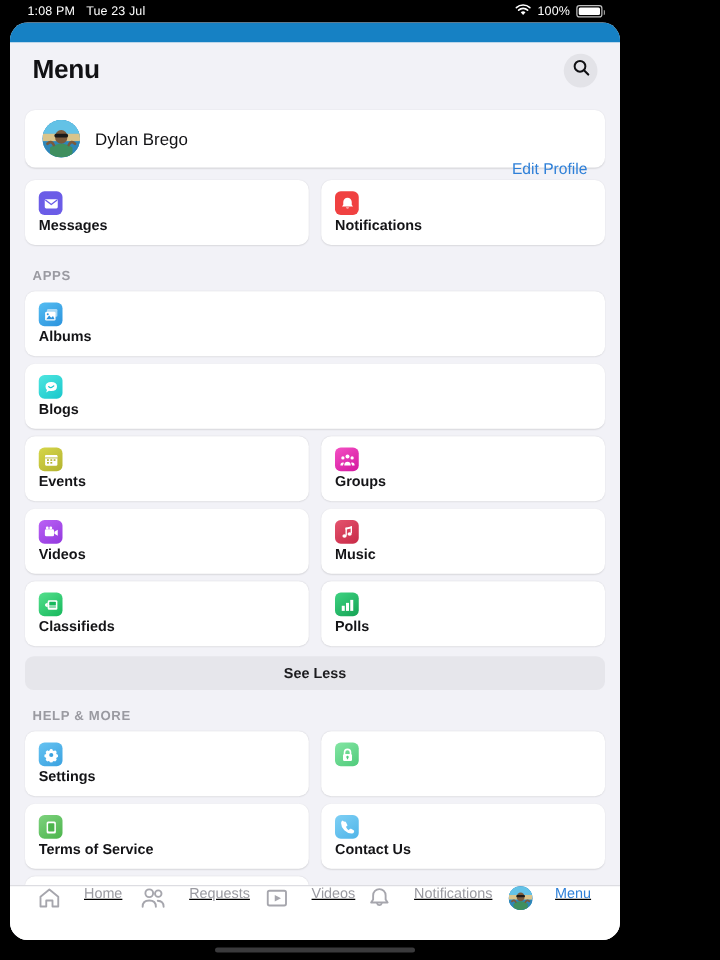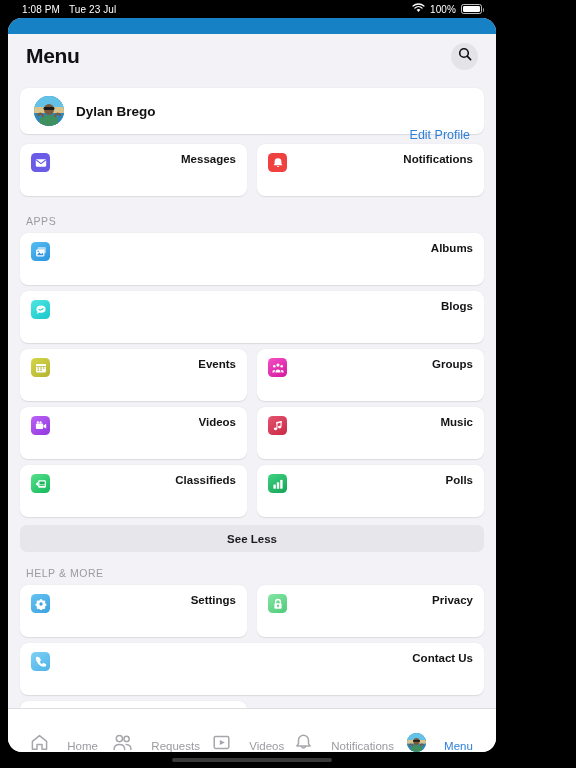--- a/index.html
+++ b/index.html
@@ -125,56 +125,56 @@
     border-radius: 50%;
     overflow: hidden;
     flex: 0 0 30px;
     background: #2d7fb8;
     position: relative;
   }
   .avatar svg { display: block; width: 100%; height: 100%; }
   .profile-name {
     margin-left: 12px;
     font-size: 13.5px;
-    font-weight: bold;
+    font-weight: normal;
     color: #111114;
   }
   .profile-row .spacer { flex: 1; }
   .edit-profile {
     font-size: 12.5px;
     color: #2f80d8;
     cursor: pointer;
     margin-top: 48px;
   }
 
   
   .section-label {
     font-size: 10.5px;
-    font-weight: normal;
+    font-weight: bold;
     color: #9a9aa1;
     letter-spacing: 0.55px;
     padding: 13px 6px 6px 6px;
   }
 
   
   .tile-row {
     display: flex;
     gap: 10px;
     margin-bottom: 6px;
   }
   .tile {
     flex: 1 1 0;
     min-width: 0;
     background: #ffffff;
     border-radius: 8px;
     box-shadow: 0 0.5px 1.2px rgba(0,0,0,0.10);
     padding: 9px 11px 9px 11px;
     height: 52px;
     display: flex;
-    flex-direction: row;
+    flex-direction: column;
     justify-content: space-between;
     cursor: pointer;
   }
   .tile-icon {
     width: 19px; height: 19px;
     border-radius: 4.6px;
     display: flex;
     align-items: center;
     justify-content: center;
     flex: 0 0 auto;
@@ -209,25 +209,26 @@
     flex: 0 0 44px;
     background: #ffffff;
     display: flex;
     align-items: center;
     border-top: 0.5px solid #dddde2;
     padding: 0 10px;
   }
   .tab {
     flex: 1 1 0;
     display: flex;
-    align-items: flex-end;
+    align-items: flex-start;
     justify-content: center;
     gap: 18px;
     cursor: pointer;
     height: 100%;
+    text-decoration: underline;
   }
   .tab-label {
     font-size: 11.5px;
     color: #9a9aa1;
   }
   .tab.active .tab-label { color: #2f80d8; }
   .tab-ico { display: flex; align-items: center; justify-content: center; }
   .tab-avatar {
     width: 19px; height: 19px;
     border-radius: 50%;
@@ -485,25 +486,35 @@
           <div class="tile-icon" style="background:linear-gradient(145deg,#84e6a4,#4fca7a)">
             <span>
               <svg width="12" height="12" viewBox="0 0 12 12">
                 <path d="M3.6 5.4 L3.6 3.9 a2.4 2.4 0 0 1 4.8 0 L8.4 5.4" stroke="#fff" stroke-width="1.3" fill="none"></path>
                 <rect x="2.4" y="5.2" width="7.2" height="5.6" rx="1.1" fill="#fff"></rect>
                 <circle cx="6" cy="7.5" r="0.95" fill="#4fca7a"></circle>
                 <rect x="5.5" y="7.8" width="1" height="1.6" fill="#4fca7a"></rect>
               </svg>
             </span>
           </div>
-          <div class="tile-label">Privacy</div>
-        </div>
-      </div>
-
-      <div class="tile-row">
+        </div>
+      </div>
+
+      <div class="tile-row">
+        <div class="tile">
+          <div class="tile-icon" style="background:linear-gradient(145deg,#7ed27e,#4cb44c)">
+            <span>
+              <svg width="12" height="12" viewBox="0 0 12 12">
+                <rect x="2.3" y="1.2" width="7.4" height="9.6" rx="1.2" fill="#fff"></rect>
+                <rect x="3.5" y="2.6" width="5" height="6.5" rx="0.6" fill="#4cb44c"></rect>
+              </svg>
+            </span>
+          </div>
+          <div class="tile-label">Terms of Service</div>
+        </div>
         <div class="tile">
           <div class="tile-icon" style="background:linear-gradient(145deg,#7fd0f5,#4fb4e8)">
             <span>
               <svg width="12" height="12" viewBox="0 0 12 12">
                 <path d="M3.0 1.3 q1.1 -0.4 1.6 0.6 l0.9 1.8 q0.4 0.8 -0.4 1.3 l-0.7 0.45 q0.8 1.9 2.35 2.75 l0.5 -0.75 q0.5 -0.8 1.3 -0.4 l1.8 0.9 q1.0 0.5 0.6 1.6 q-0.45 1.25 -1.9 1.25 q-3.3 0 -5.9 -2.6 q-2.6 -2.6 -2.6 -5.9 q0 -1.45 1.25 -1.9 Z" fill="#fff" transform="translate(0.3,0)"></path>
               </svg>
             </span>
           </div>
           <div class="tile-label">Contact Us</div>
         </div>

